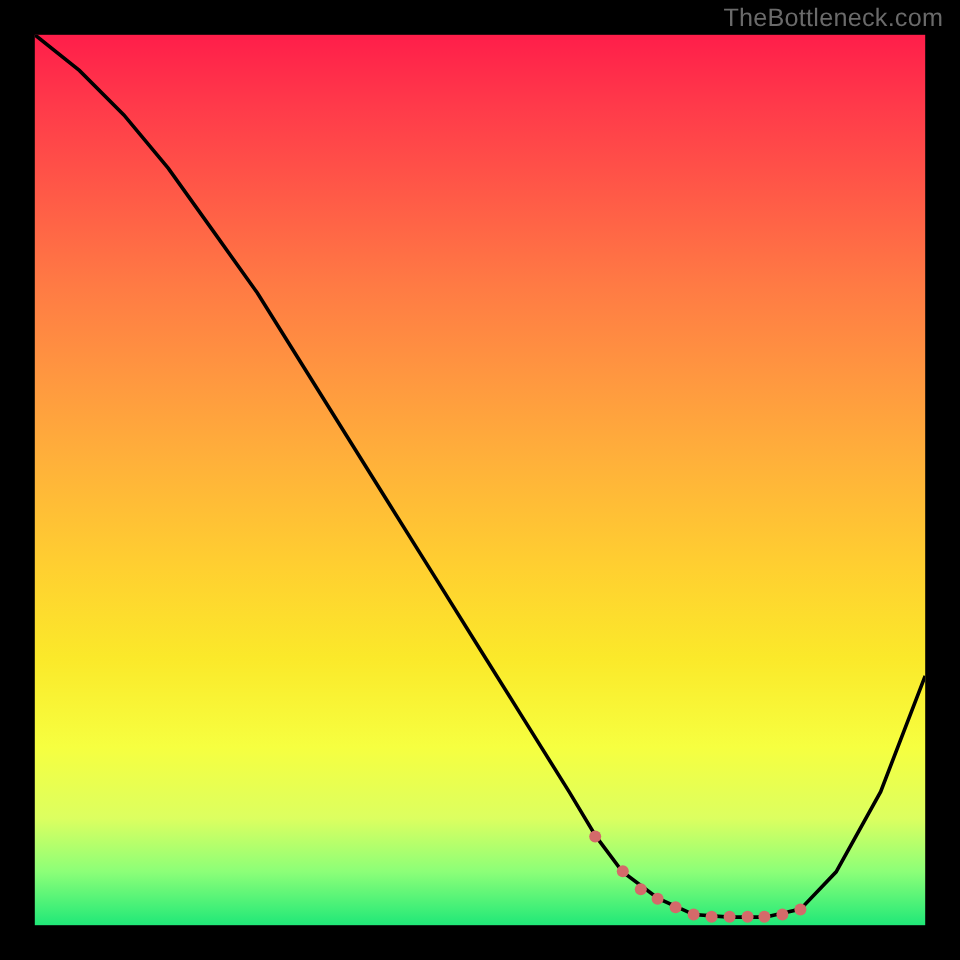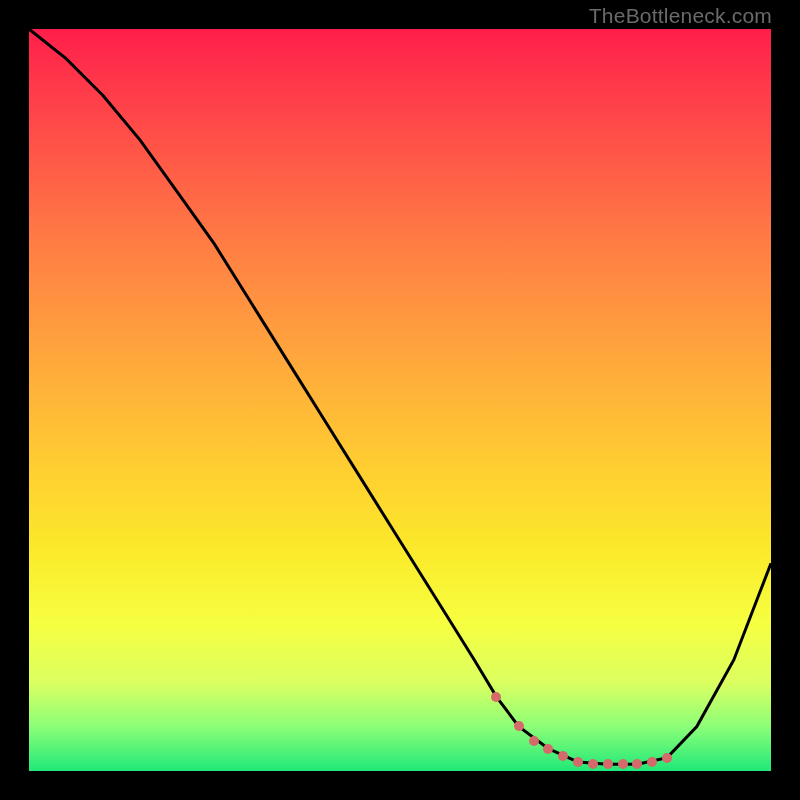--- a/index.html
+++ b/index.html
@@ -6,21 +6,21 @@
   body {
     width: 800px;
     height: 800px;
     background: #000;
     position: relative;
     font-family: Arial, sans-serif;
   }
   .watermark {
     position: absolute;
     top: 4px;
-    right: 28px;
+    right: 14px;
     color: #6a6a6a;
     font-size: 21px;
     font-weight: 500;
     letter-spacing: 0.2px;
   }
   .plot-area {
     position: absolute;
     left: 29px;
     top: 29px;
     width: 742px;

